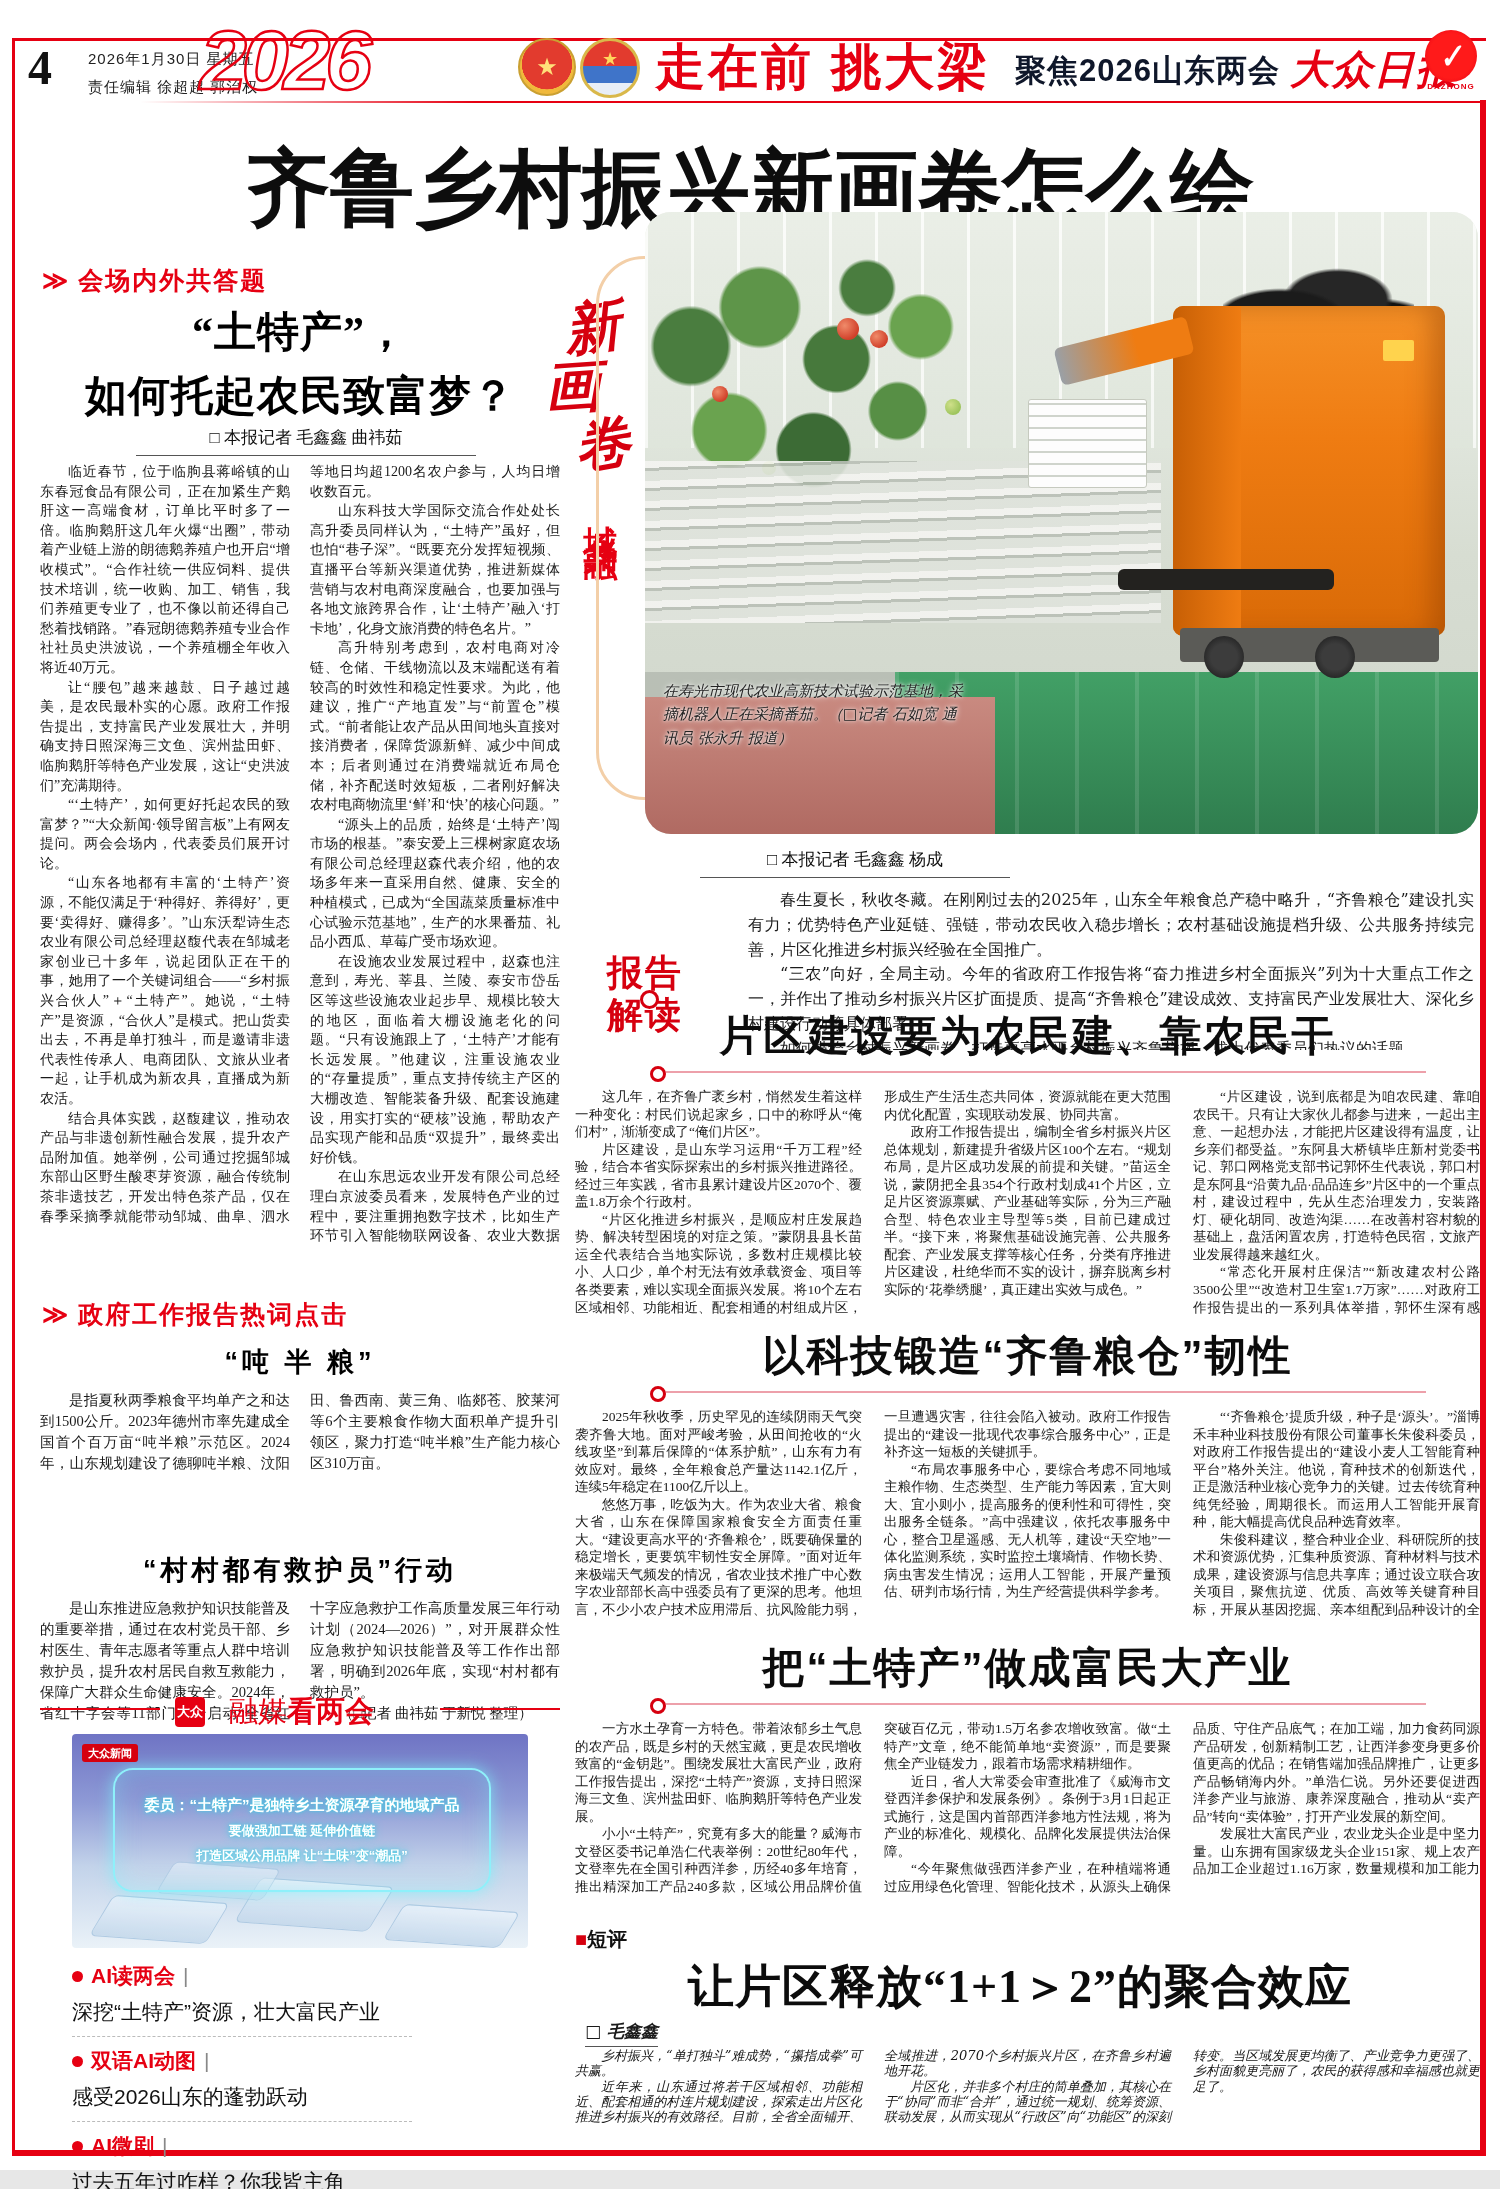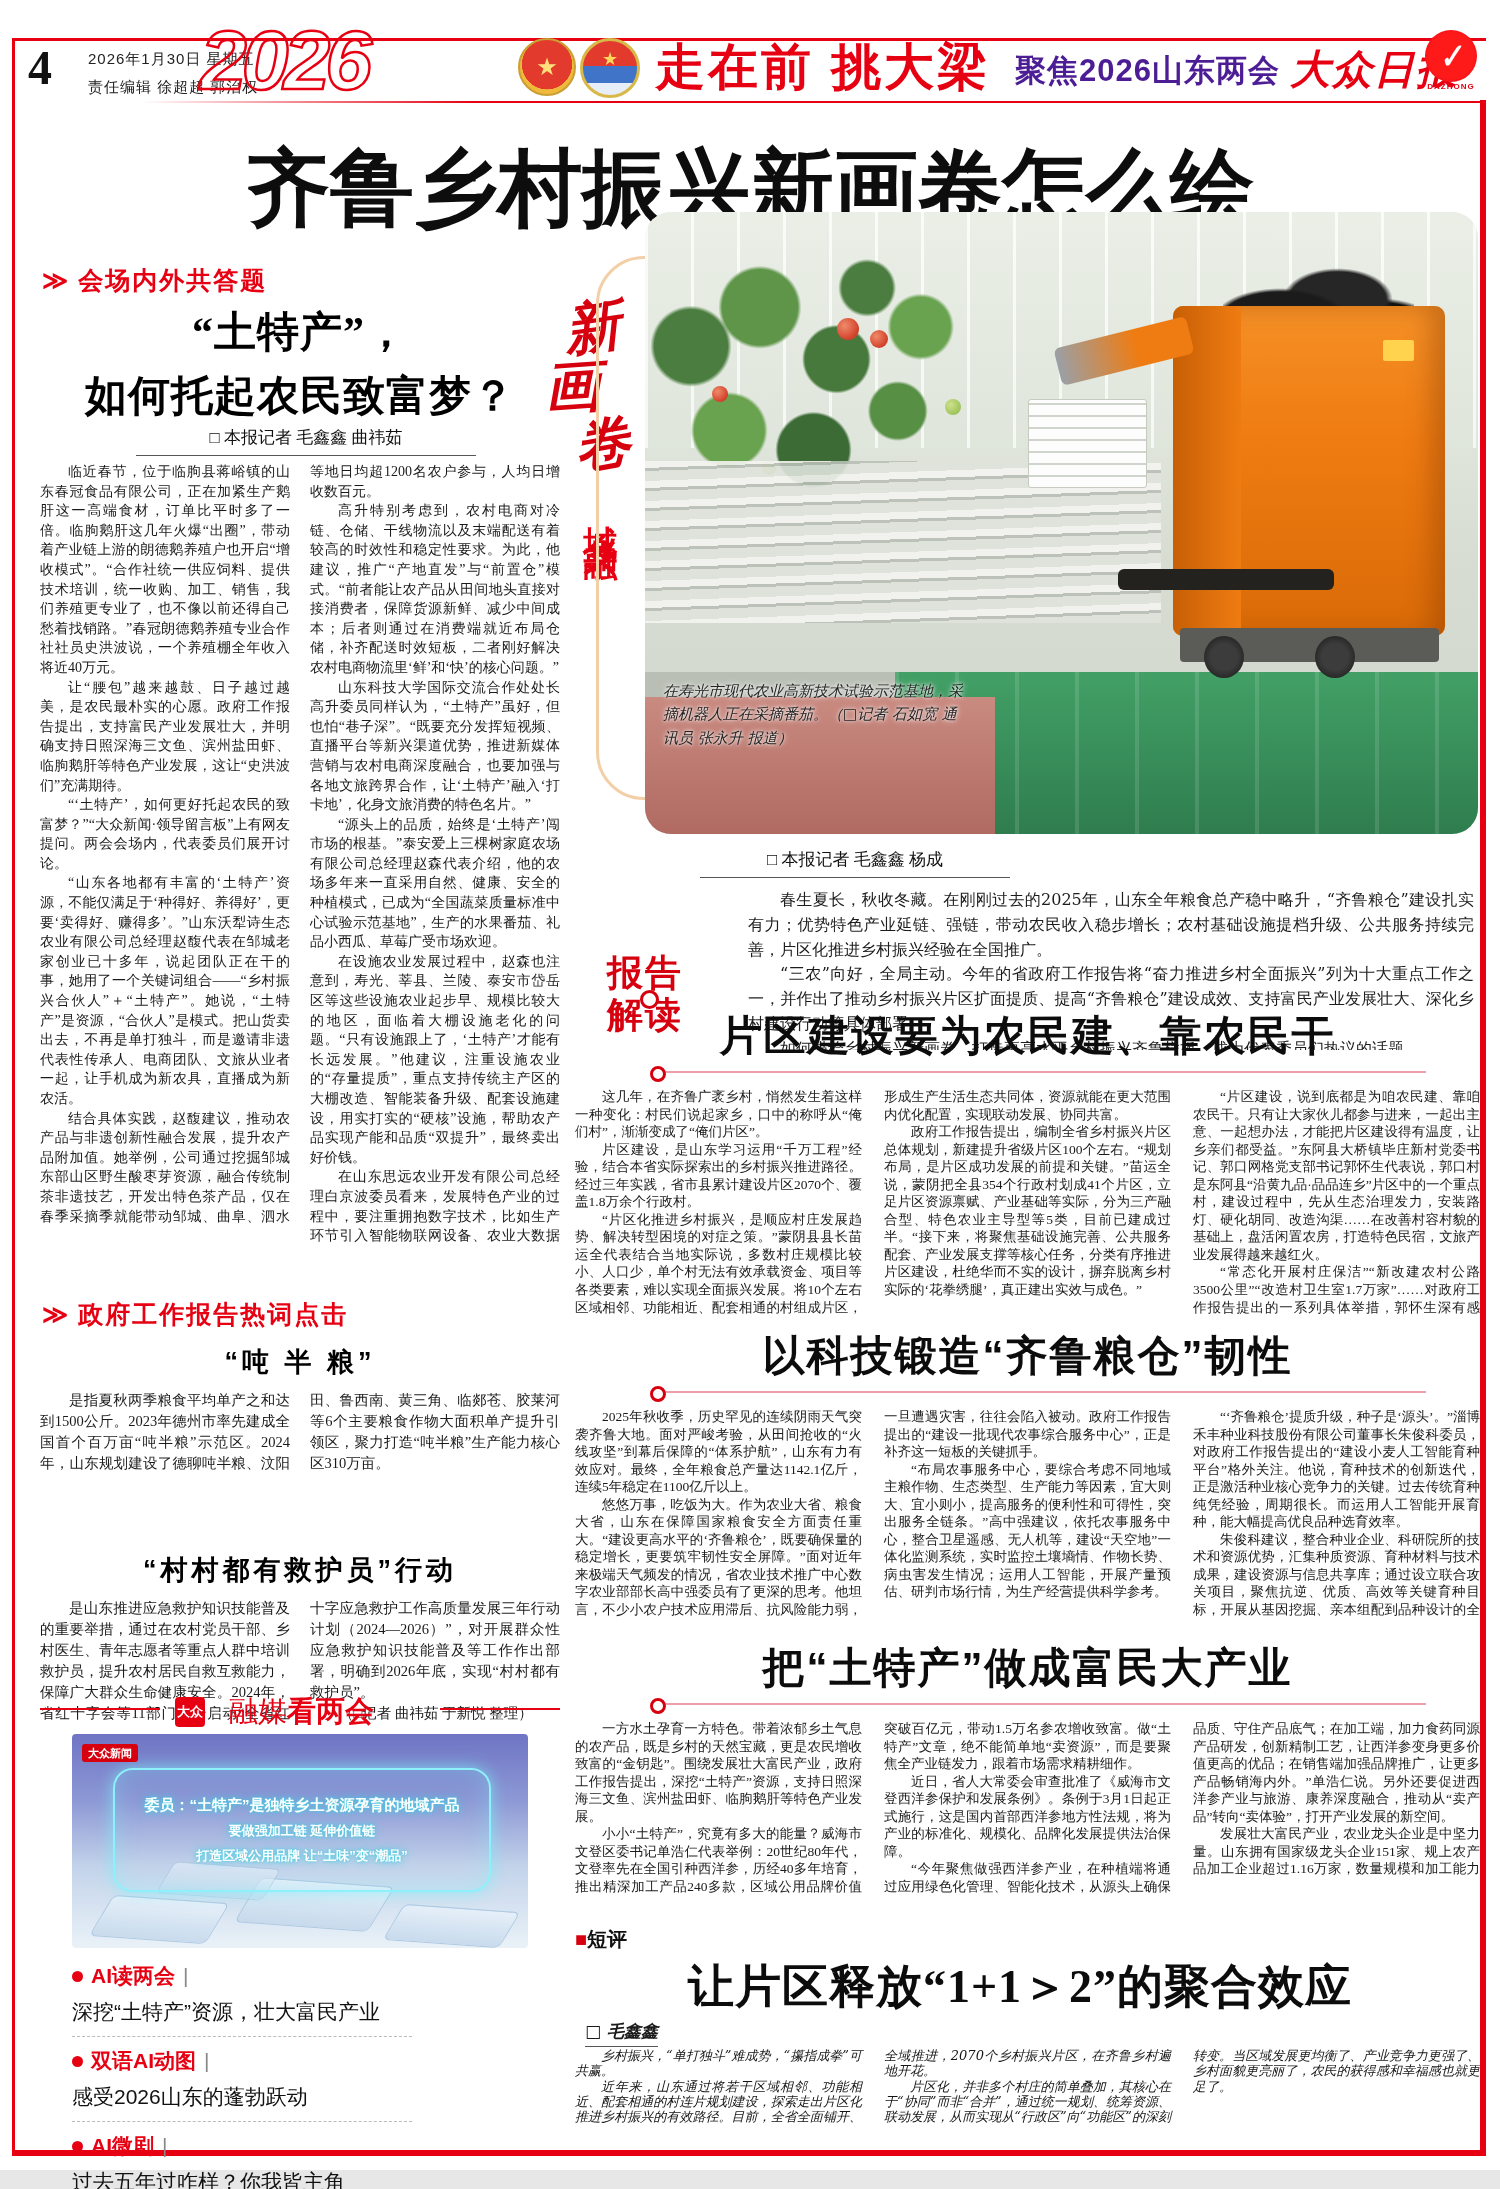--- a/index.html
+++ b/index.html
@@ -7,21 +7,21 @@
         font-family:"Liberation Serif",serif;color:#1a1a1a;}
   .abs{position:absolute;}
   
   .frame{background:#e60012;}
   
   #pagenum{font:700 48px "Liberation Serif",serif;color:#111;}
   .hmeta{font:400 15px "Liberation Sans",sans-serif;color:#222;letter-spacing:1px;}
   #year2026{font:900 italic 84px "Liberation Sans",sans-serif;color:transparent;
             -webkit-text-stroke:2.5px #e60012;letter-spacing:-5px;}
   #slogan{font:900 50px "Liberation Sans",sans-serif;color:#e60012;letter-spacing:3px;}
-  #focus{font:700 31px "Liberation Sans",sans-serif;color:#4c1d95;letter-spacing:1px;}
+  #focus{font:700 31px "Liberation Sans",sans-serif;color:#0f172a;letter-spacing:1px;}
   #masthead{font:900 italic 40px "DejaVu Serif",serif;color:#e60012;letter-spacing:2px;}
   .emblem{border-radius:50%;width:54px;height:54px;position:absolute;display:flex;align-items:center;justify-content:center;}
   #emblem-national{background:radial-gradient(circle at 50% 45%, #e23b2e 0 62%, #f0b93c 63% 100%);border:2px solid #caa032;}
   #emblem-national span{color:#ffe07a;font-size:24px;line-height:1;}
   #emblem-cppcc{background:linear-gradient(180deg,#e23b2e 0 46%,#3f74c9 46% 78%,#e8eef7 78% 100%);border:3px solid #d9b84a;}
   #emblem-cppcc span{color:#ffd75e;font-size:18px;line-height:1;margin-top:-18px;}
   #mast-logo{width:52px;height:52px;border-radius:50%;background:radial-gradient(circle,#ff1a1a 0 60%,#e60012 100%);display:flex;align-items:center;justify-content:center;}
   #mast-logo span{color:#fff;font:900 italic 30px "DejaVu Serif",serif;transform:rotate(-12deg);}
   .mast-sub{font:700 8px "Liberation Sans",sans-serif;color:#e60012;letter-spacing:1px;text-align:center;}
   
@@ -152,22 +152,22 @@
   </div>
   <div class="abs atitle" style="left:40px;top:304px;width:520px;">“土特产”，</div>
   <div class="abs atitle" style="left:40px;top:368px;width:520px;">如何托起农民致富梦？</div>
   <div class="abs byline" style="left:136px;top:426px;width:340px;">□ 本报记者  毛鑫鑫  曲祎茹</div>
   <div class="abs body2" style="left:40px;top:462px;width:520px;height:802px;">
       <p>临近春节，位于临朐县蒋峪镇的山东春冠食品有限公司，正在加紧生产鹅肝这一高端食材，订单比平时多了一倍。临朐鹅肝这几年火爆“出圈”，带动着产业链上游的朗德鹅养殖户也开启“增收模式”。“合作社统一供应饲料、提供技术培训，统一收购、加工、销售，我们养殖更专业了，也不像以前还得自己愁着找销路。”春冠朗德鹅养殖专业合作社社员史洪波说，一个养殖棚全年收入将近40万元。</p>
       <p>让“腰包”越来越鼓、日子越过越美，是农民最朴实的心愿。政府工作报告提出，支持富民产业发展壮大，并明确支持日照深海三文鱼、滨州盐田虾、临朐鹅肝等特色产业发展，这让“史洪波们”充满期待。</p>
       <p>“‘土特产’，如何更好托起农民的致富梦？”“大众新闻·领导留言板”上有网友提问。两会会场内，代表委员们展开讨论。</p>
       <p>“山东各地都有丰富的‘土特产’资源，不能仅满足于‘种得好、养得好’，更要‘卖得好、赚得多’。”山东沃犁诗生态农业有限公司总经理赵馥代表在邹城老家创业已十多年，说起团队正在干的事，她用了一个关键词组合——“乡村振兴合伙人”＋“土特产”。她说，“土特产”是资源，“合伙人”是模式。把山货卖出去，不再是单打独斗，而是邀请非遗代表性传承人、电商团队、文旅从业者一起，让手机成为新农具，直播成为新农活。</p>
       <p>结合具体实践，赵馥建议，推动农产品与非遗创新性融合发展，提升农产品附加值。她举例，公司通过挖掘邹城东部山区野生酸枣芽资源，融合传统制茶非遗技艺，开发出特色茶产品，仅在春季采摘季就能带动邹城、曲阜、泗水等地日均超1200名农户参与，人均日增收数百元。</p>
+      <p>山东科技大学国际交流合作处处长高升委员同样认为，“土特产”虽好，但也怕“巷子深”。“既要充分发挥短视频、直播平台等新兴渠道优势，推进新媒体营销与农村电商深度融合，也要加强与各地文旅跨界合作，让‘土特产’融入‘打卡地’，化身文旅消费的特色名片。”</p>
       <p>高升特别考虑到，农村电商对冷链、仓储、干线物流以及末端配送有着较高的时效性和稳定性要求。为此，他建议，推广“产地直发”与“前置仓”模式。“前者能让农产品从田间地头直接对接消费者，保障货源新鲜、减少中间成本；后者则通过在消费端就近布局仓储，补齐配送时效短板，二者刚好解决农村电商物流里‘鲜’和‘快’的核心问题。”</p>
-      <p>山东科技大学国际交流合作处处长高升委员同样认为，“土特产”虽好，但也怕“巷子深”。“既要充分发挥短视频、直播平台等新兴渠道优势，推进新媒体营销与农村电商深度融合，也要加强与各地文旅跨界合作，让‘土特产’融入‘打卡地’，化身文旅消费的特色名片。”</p>
       <p>“源头上的品质，始终是‘土特产’闯市场的根基。”泰安爱上三棵树家庭农场有限公司总经理赵森代表介绍，他的农场多年来一直采用自然、健康、安全的种植模式，已成为“全国蔬菜质量标准中心试验示范基地”，生产的水果番茄、礼品小西瓜、草莓广受市场欢迎。</p>
       <p>在设施农业发展过程中，赵森也注意到，寿光、莘县、兰陵、泰安市岱岳区等这些设施农业起步早、规模比较大的地区，面临着大棚设施老化的问题。“只有设施跟上了，‘土特产’才能有长远发展。”他建议，注重设施农业的“存量提质”，重点支持传统主产区的大棚改造、智能装备升级、配套设施建设，用实打实的“硬核”设施，帮助农产品实现产能和品质“双提升”，最终卖出好价钱。</p>
       <p>在山东思远农业开发有限公司总经理白京波委员看来，发展特色产业的过程中，要注重拥抱数字技术，比如生产环节引入智能物联网设备、农业大数据平台，实现科学、精准种植；建立农产品溯源体系，让消费者扫码即可查看“从田间到餐桌”的完整链条，买得放心。此外，要深耕品牌建设，避免同质化竞争，切实提升“土特产”价值，把数字赋能的成果落到农民“口袋”里，建立起紧密的利益联结机制，让农民参与产业链各个环节，拿薪金、分股金、赚租金，“多金”增收，稳定致富。</p>
     </div>
 
   <div class="abs marker" style="left:42px;top:1298px;">
     <span class="chev">≫</span><span>政府工作报告热词点击</span>
   </div>
   <div class="abs hwtitle" style="left:40px;top:1344px;width:520px;">“吨 半 粮”</div>
   <div class="abs hwbody" style="left:40px;top:1390px;width:520px;height:150px;">

